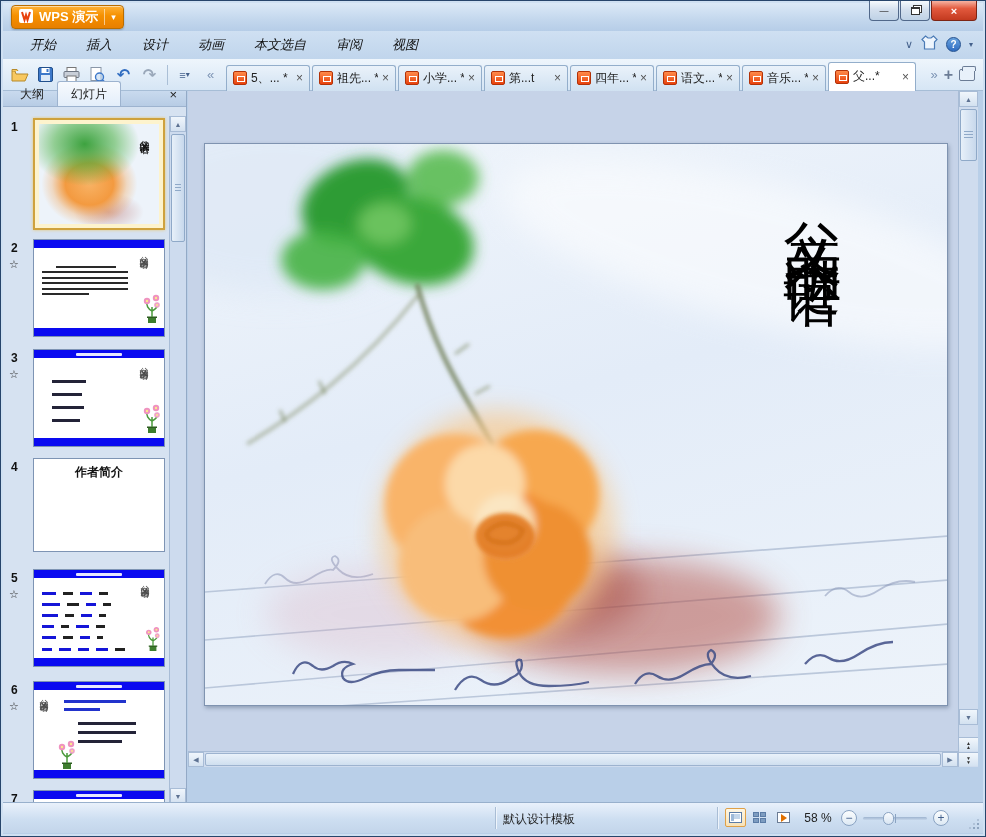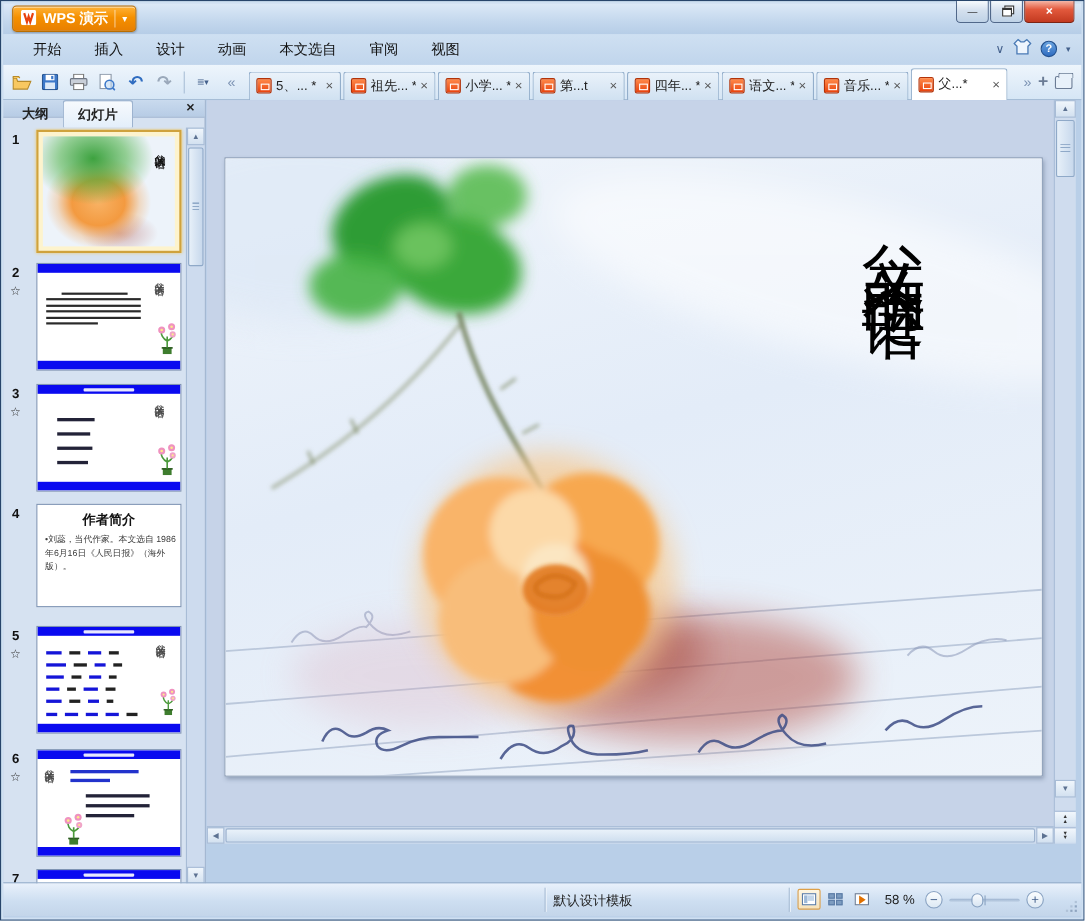--- a/index.html
+++ b/index.html
@@ -25,21 +25,21 @@
              font-size:11px; color:#2b2b2b; margin-left:1px; }
   .win-btn.close { width:46px; background:linear-gradient(#f6b3a2,#e2593d 40%,#c33a20);
                    color:#fff; border-color:#7c2414; font-weight:bold; }
   .restore-glyph { width:9px; height:8px; border:1px solid #333; border-top-width:2px; background:#fff;
                    box-shadow:2px -2px 0 -1px #fff, 2px -2px 0 0 #333; }
 
   
   .menubar { position:absolute; left:2px; top:30px; right:2px; height:28px;
              background:linear-gradient(#cfe0f2,#c0d5ec); display:flex; align-items:center;
              padding-left:12px; font-size:13px; color:#111; }
-  .menu-item { padding:4px 15px; border-radius:3px; white-space:nowrap; }
+  .menu-item { padding:4px 15px; border-radius:3px; white-space:nowrap;font-style:italic; }
   .menu-right { position:absolute; right:10px; top:4px; display:flex; align-items:center; gap:8px; }
   .collapse-chevron { color:#44618c; font-size:11px; }
   .help-circle { width:15px; height:15px; border-radius:50%; background:linear-gradient(#6aa4e0,#2f6cc0);
                  color:#fff; font-size:10px; font-weight:bold; display:flex; align-items:center; justify-content:center;
                  border:1px solid #23518f; }
   .tiny-dd { font-size:8px; color:#44618c; }
 
   
   .toolbar { position:absolute; left:2px; top:58px; right:2px; height:32px;
              background:linear-gradient(#eef5fc,#d6e6f5); border-bottom:1px solid #a6bdd6;
@@ -64,22 +64,22 @@
   .ppt-ico::after { content:""; position:absolute; left:3px; top:4px; width:6px; height:4px; border:1px solid #fff; }
   .tabs-right { display:flex; align-items:center; gap:6px; padding:0 4px; }
   .plus-glyph { color:#6b7c95; font-size:16px; font-weight:bold; }
   .tablist-ico { width:16px; height:12px; border:1px solid #6b7c95; border-radius:2px; position:relative; background:#e8f1fa; }
   .tablist-ico::after { content:""; position:absolute; left:2px; top:-4px; width:12px; height:4px;
                         border:1px solid #6b7c95; border-bottom:none; border-radius:2px 2px 0 0; background:#e8f1fa; }
 
   
   .left-panel { position:absolute; left:2px; top:90px; width:184px; height:713px;
                 background:#d6e2f1; border-right:1px solid #93a9c6; }
-  .panel-tabs { height:16px; background:linear-gradient(#c9daee,#b7cce5); display:flex; align-items:flex-start;
-                border-bottom:1px solid #9db3cf; padding-left:4px; font-size:12px; color:#222;font-weight:bold; }
+  .panel-tabs { height:16px; background:linear-gradient(#c9daee,#b7cce5); display:flex; align-items:flex-end;
+                border-bottom:1px solid #9db3cf; padding-left:4px; font-size:12px; color:#222; }
   .ptab { padding:4px 13px 3px; }
   .ptab.active { background:linear-gradient(#f7fafd,#e3eefa); border:1px solid #9db3cf; border-bottom:none;
                  border-radius:3px 3px 0 0; }
   .panel-close { margin-left:auto; margin-right:9px; margin-bottom:5px; font-size:13px; color:#222; line-height:1; }
 
   .thumb-list { position:absolute; left:0; top:25px; right:17px; bottom:0; overflow:hidden; }
   .trow { position:absolute; left:4px; right:2px; }
   .tnum { position:absolute; left:4px; top:2px; font-size:12px; font-weight:bold; color:#111; }
   .tstar { position:absolute; left:2px; top:19px; font-size:11px; color:#333; }
   .thumb { position:absolute; left:26px; right:2px; top:0; bottom:0; background:#fff;
@@ -396,21 +396,20 @@
             </span>
           </div>
         </div>
       </div>
 
       <div class="trow" style="top:342px;height:94px;">
         <span class="tnum">4</span>
         <div class="thumb">
           <div class="mini">
             <div class="t4title">作者简介</div>
-            <div class="t4body">•刘蕊，当代作家。本文选自 1986年6月16日《人民日报》（海外版）。</div>
           </div>
         </div>
       </div>
 
       <div class="trow" style="top:453px;height:98px;">
         <span class="tnum">5</span>
         <span class="tstar">☆</span>
         <div class="thumb">
           <div class="mini">
             <div class="bluebar" style="top:0;">

